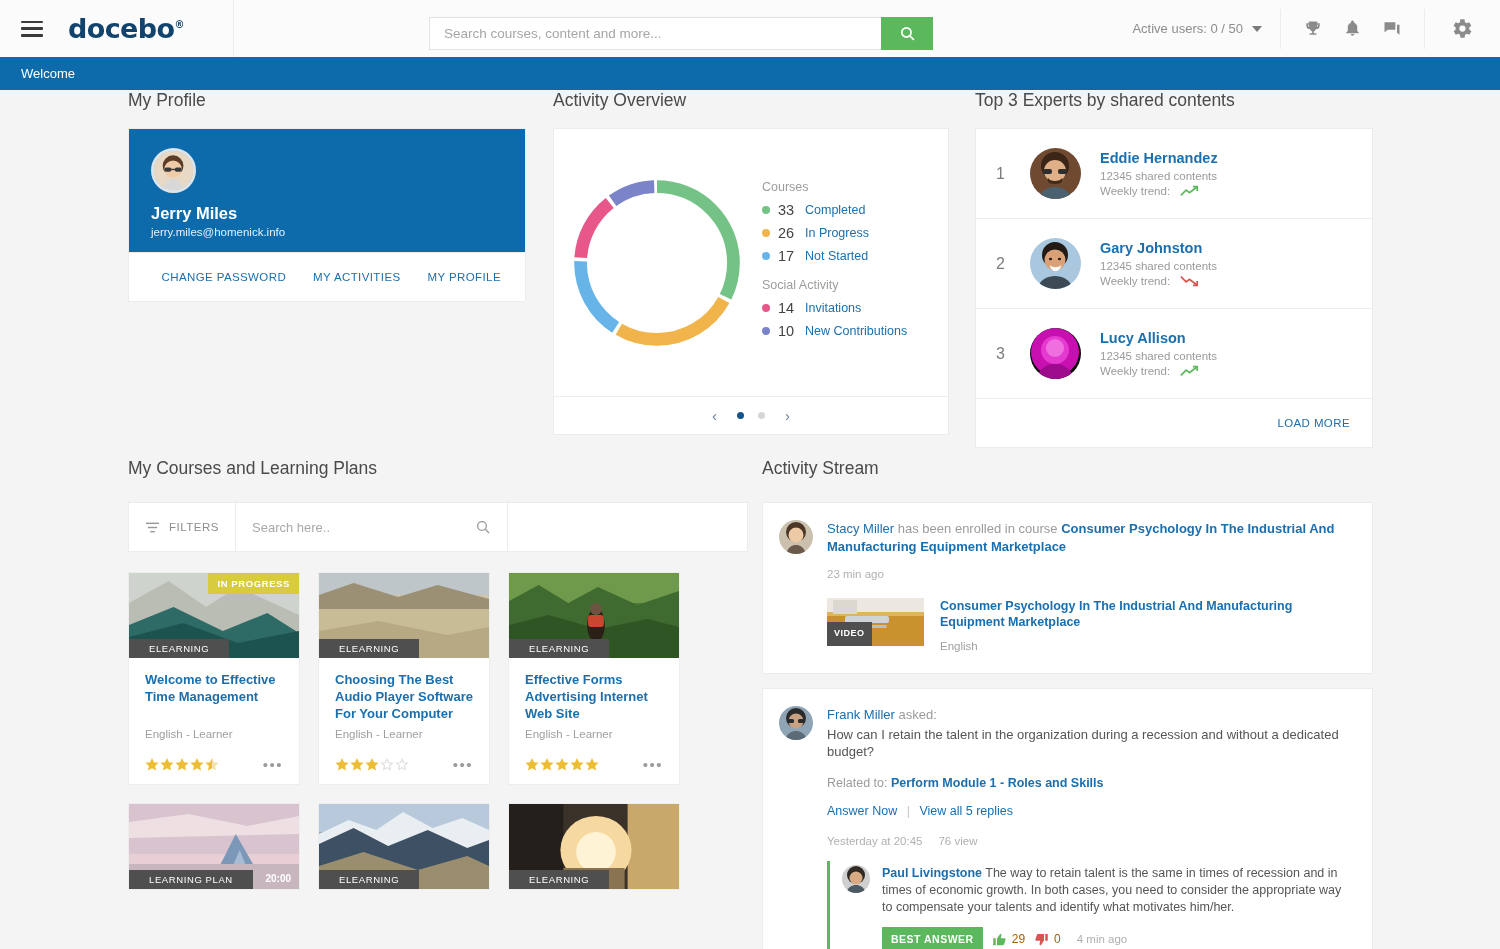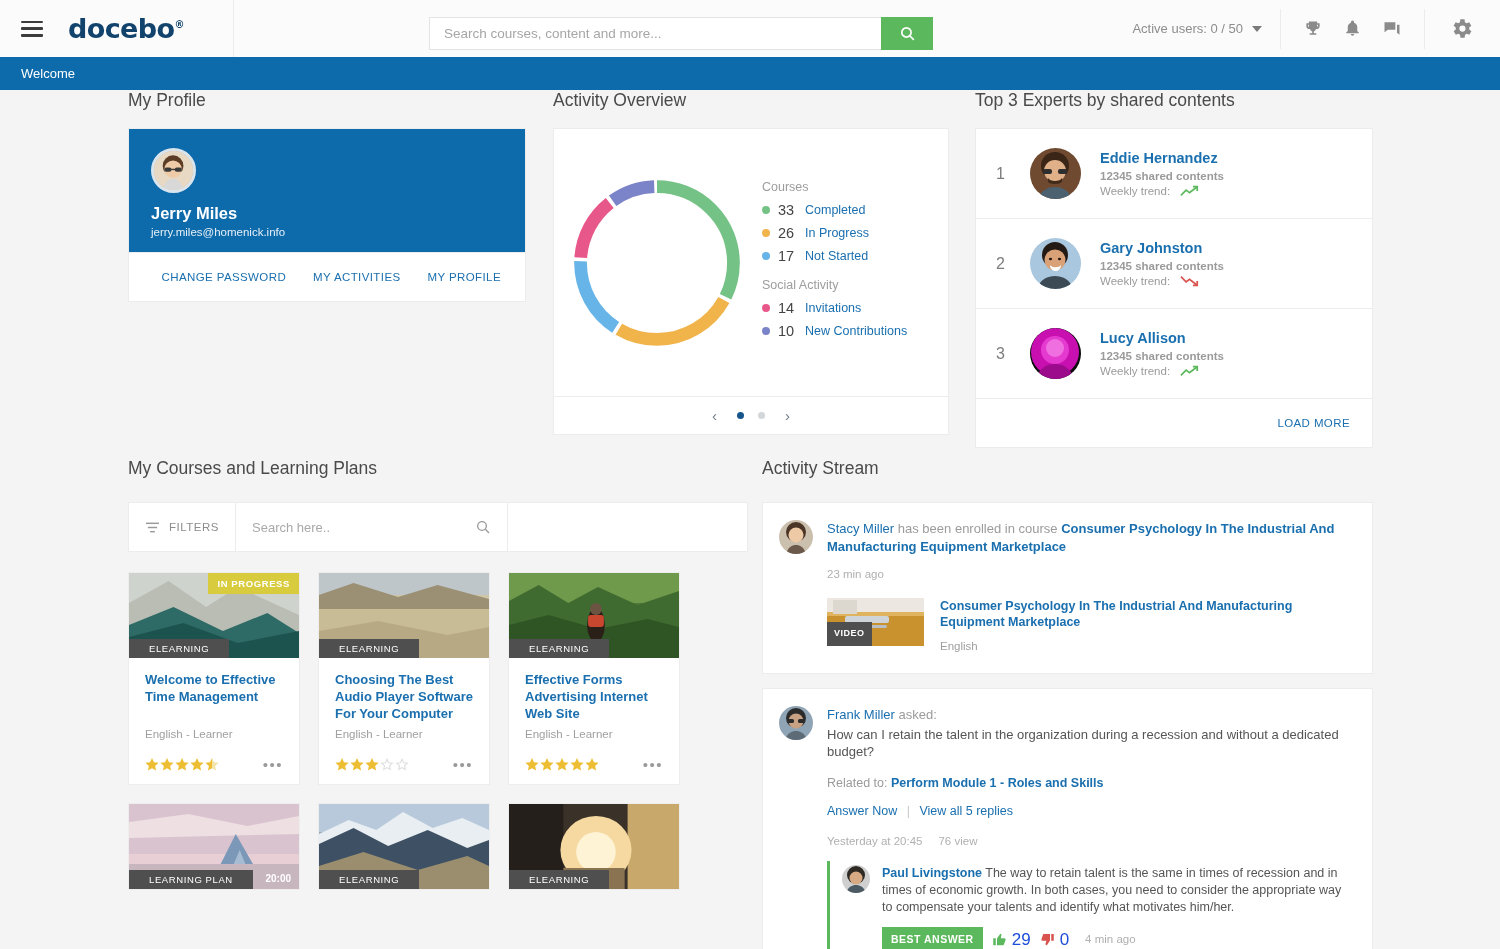--- a/index.html
+++ b/index.html
@@ -114,21 +114,21 @@
   .c-arrow { color: #6f7f8d; font-size: 15px; cursor: pointer; padding: 0 6px; }
   .c-dot { width: 7px; height: 7px; border-radius: 50%; background: #d3d7da; cursor: pointer; }
   .c-dot.on { background: #15558c; }
 
   
   .experts-card { width: 398px; }
   .expert-row { display: flex; align-items: center; height: 90px; padding: 0 20px; border-bottom: 1px solid #ededed; }
   .exp-rank { width: 34px; font-size: 16px; color: #7d7d7d; }
   .exp-av { width: 51px; height: 51px; border-radius: 50%; overflow: hidden; flex: none; margin-right: 19px; }
   .exp-name { color: #1a6faf; font-size: 14.5px; font-weight: bold; margin-bottom: 4px; }
-  .exp-sub { color: #9b9b9b; font-size: 11.5px; margin-bottom: 3px; font-weight: bold; }
+  .exp-sub { color: #9b9b9b; font-size: 11.5px; margin-bottom: 3px; }
   .exp-trend { color: #9b9b9b; font-size: 11.5px; display: flex; align-items: center; gap: 10px; }
   .load-more { height: 48px; display: flex; align-items: center; justify-content: flex-end; padding-right: 22px; }
   .load-more span { color: #1a6faf; font-size: 11.5px; letter-spacing: 0.4px; cursor: pointer; font-weight: 500;}
 
   
   .row2 { position: absolute; left: 0; top: 368px; width: 1500px; }
   .courses-col { position: absolute; left: 128px; top: 0; width: 620px; }
   .stream-col  { position: absolute; left: 762px; top: 0; width: 611px; }
 
   .filterbar { display: flex; height: 50px; margin-top: 23px; }
@@ -189,21 +189,21 @@
   .q-actions { font-size: 12.5px; margin-top: 11px; color: #1a6faf; }
   .q-actions .sep { color: #c8c8c8; margin: 0 6px; }
   .q-stamp { color: #b0b0b0; font-size: 11.5px; margin-top: 12px; }
 
   .reply { display: flex; gap: 12px; border-left: 3px solid #5cb85c; padding: 4px 0 2px 12px; margin-top: 11px; margin-left: 0px; }
   .reply-av { width: 28px; height: 28px; border-radius: 50%; overflow: hidden; flex: none; }
   .reply-txt { flex: 1; font-size: 12.5px; line-height: 17px; color: #555; }
   .reply-user { color: #1a6faf; font-weight: bold; }
   .reply-foot { display: flex; align-items: center; gap: 9px; margin-top: 11px; }
   .best-answer { background: #5cb85c; color: #fff; font-size: 10.5px; font-weight: bold; letter-spacing: 0.5px; padding: 4px 9px; }
-  .vote { display: flex; align-items: center; gap: 5px; font-size: 17px; color: #1d4ed8; }
+  .vote { display: flex; align-items: center; gap: 5px; font-size: 12px; color: #a16207; }
   .reply-time { color: #b0b0b0; font-size: 11.5px; margin-left: 7px; }
 
   
   .ph { width: 100%; height: 100%; }
 </style>
 </head>
 <body>
 
 <div id="screen">
 

